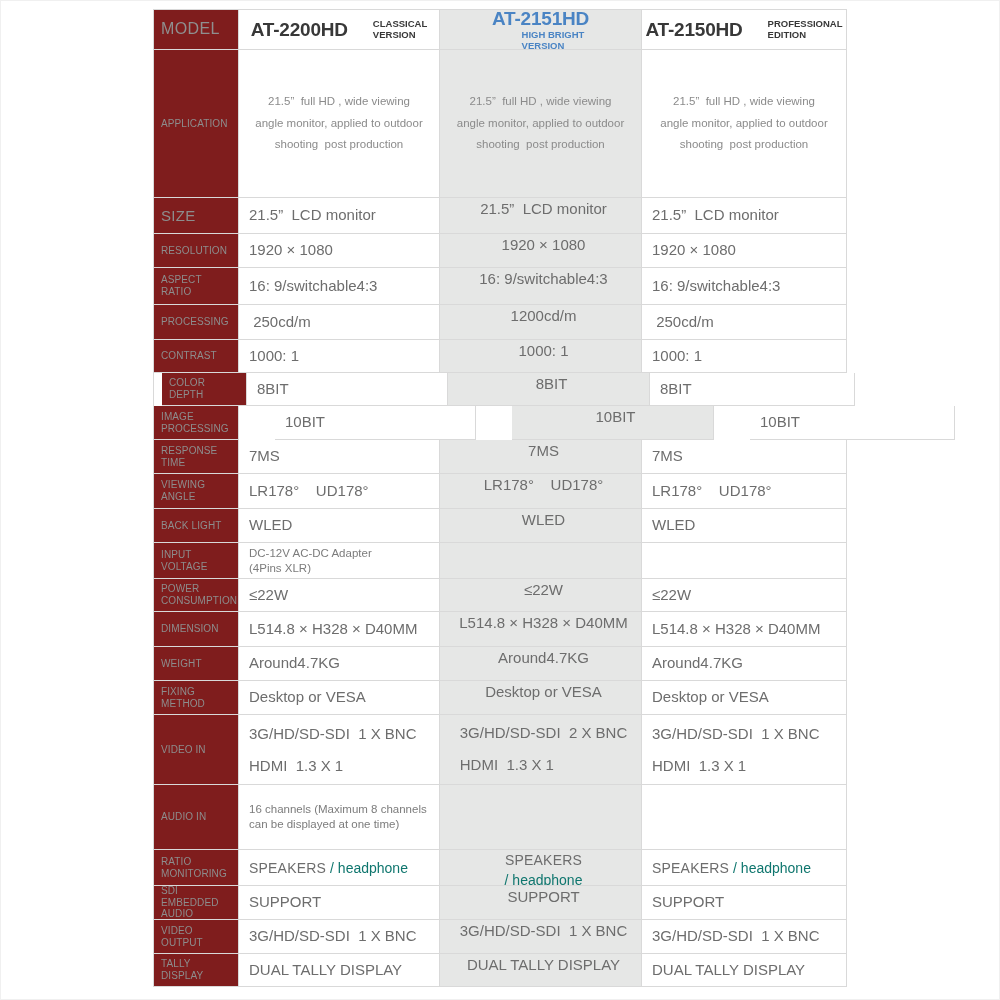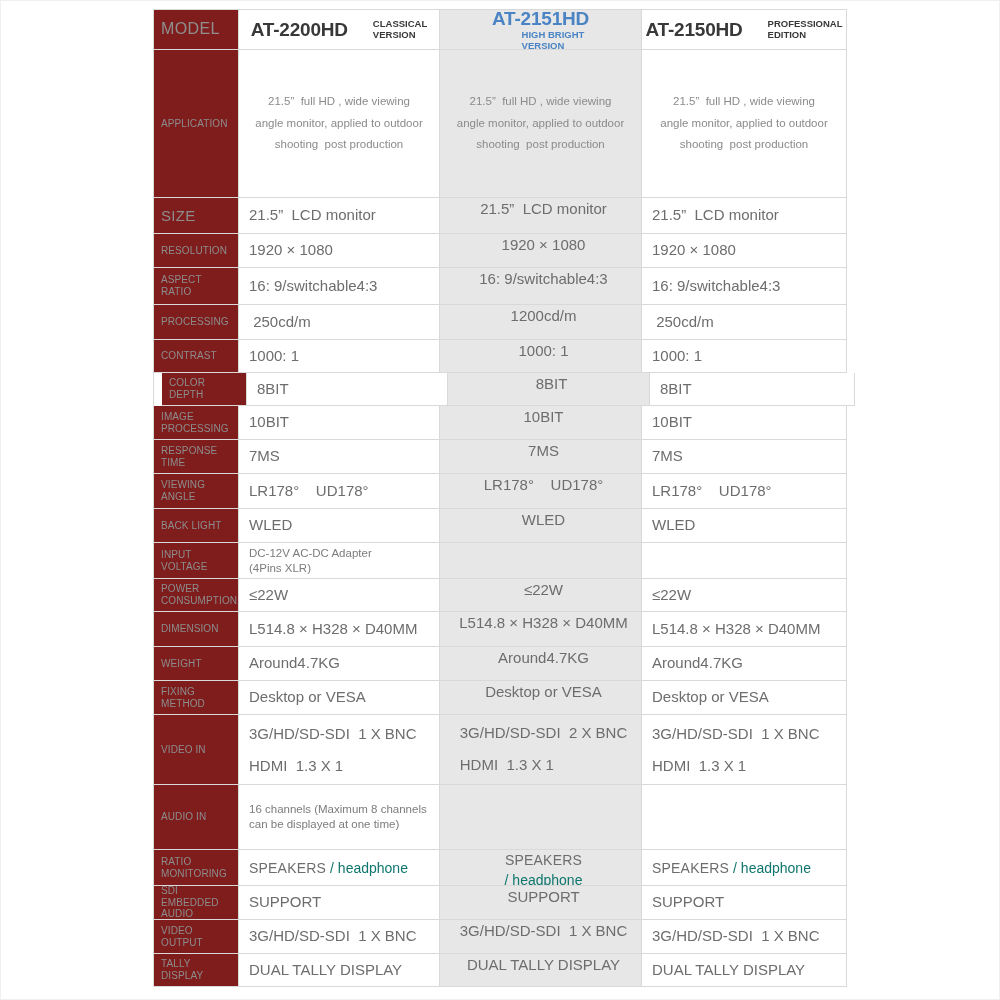--- a/index.html
+++ b/index.html
@@ -183,21 +183,21 @@
         </div>
         <div class="cell val c1">
           <span class="val-text">8BIT</span>
         </div>
         <div class="cell val c2 hl">
           <span class="val-text">8BIT</span>
         </div>
         <div class="cell val c3">
           <span class="val-text">8BIT</span>
         </div>
-      </div><div class="row" style="height: 34px;">
+      </div><div class="row" style="height: 34px; gap: 36px;">
         <div class="cell label-cell">
           <span>IMAGE PROCESSING</span>
         </div>
         <div class="cell val c1">
           <span class="val-text">10BIT</span>
         </div>
         <div class="cell val c2 hl">
           <span class="val-text">10BIT</span>
         </div>
         <div class="cell val c3">

